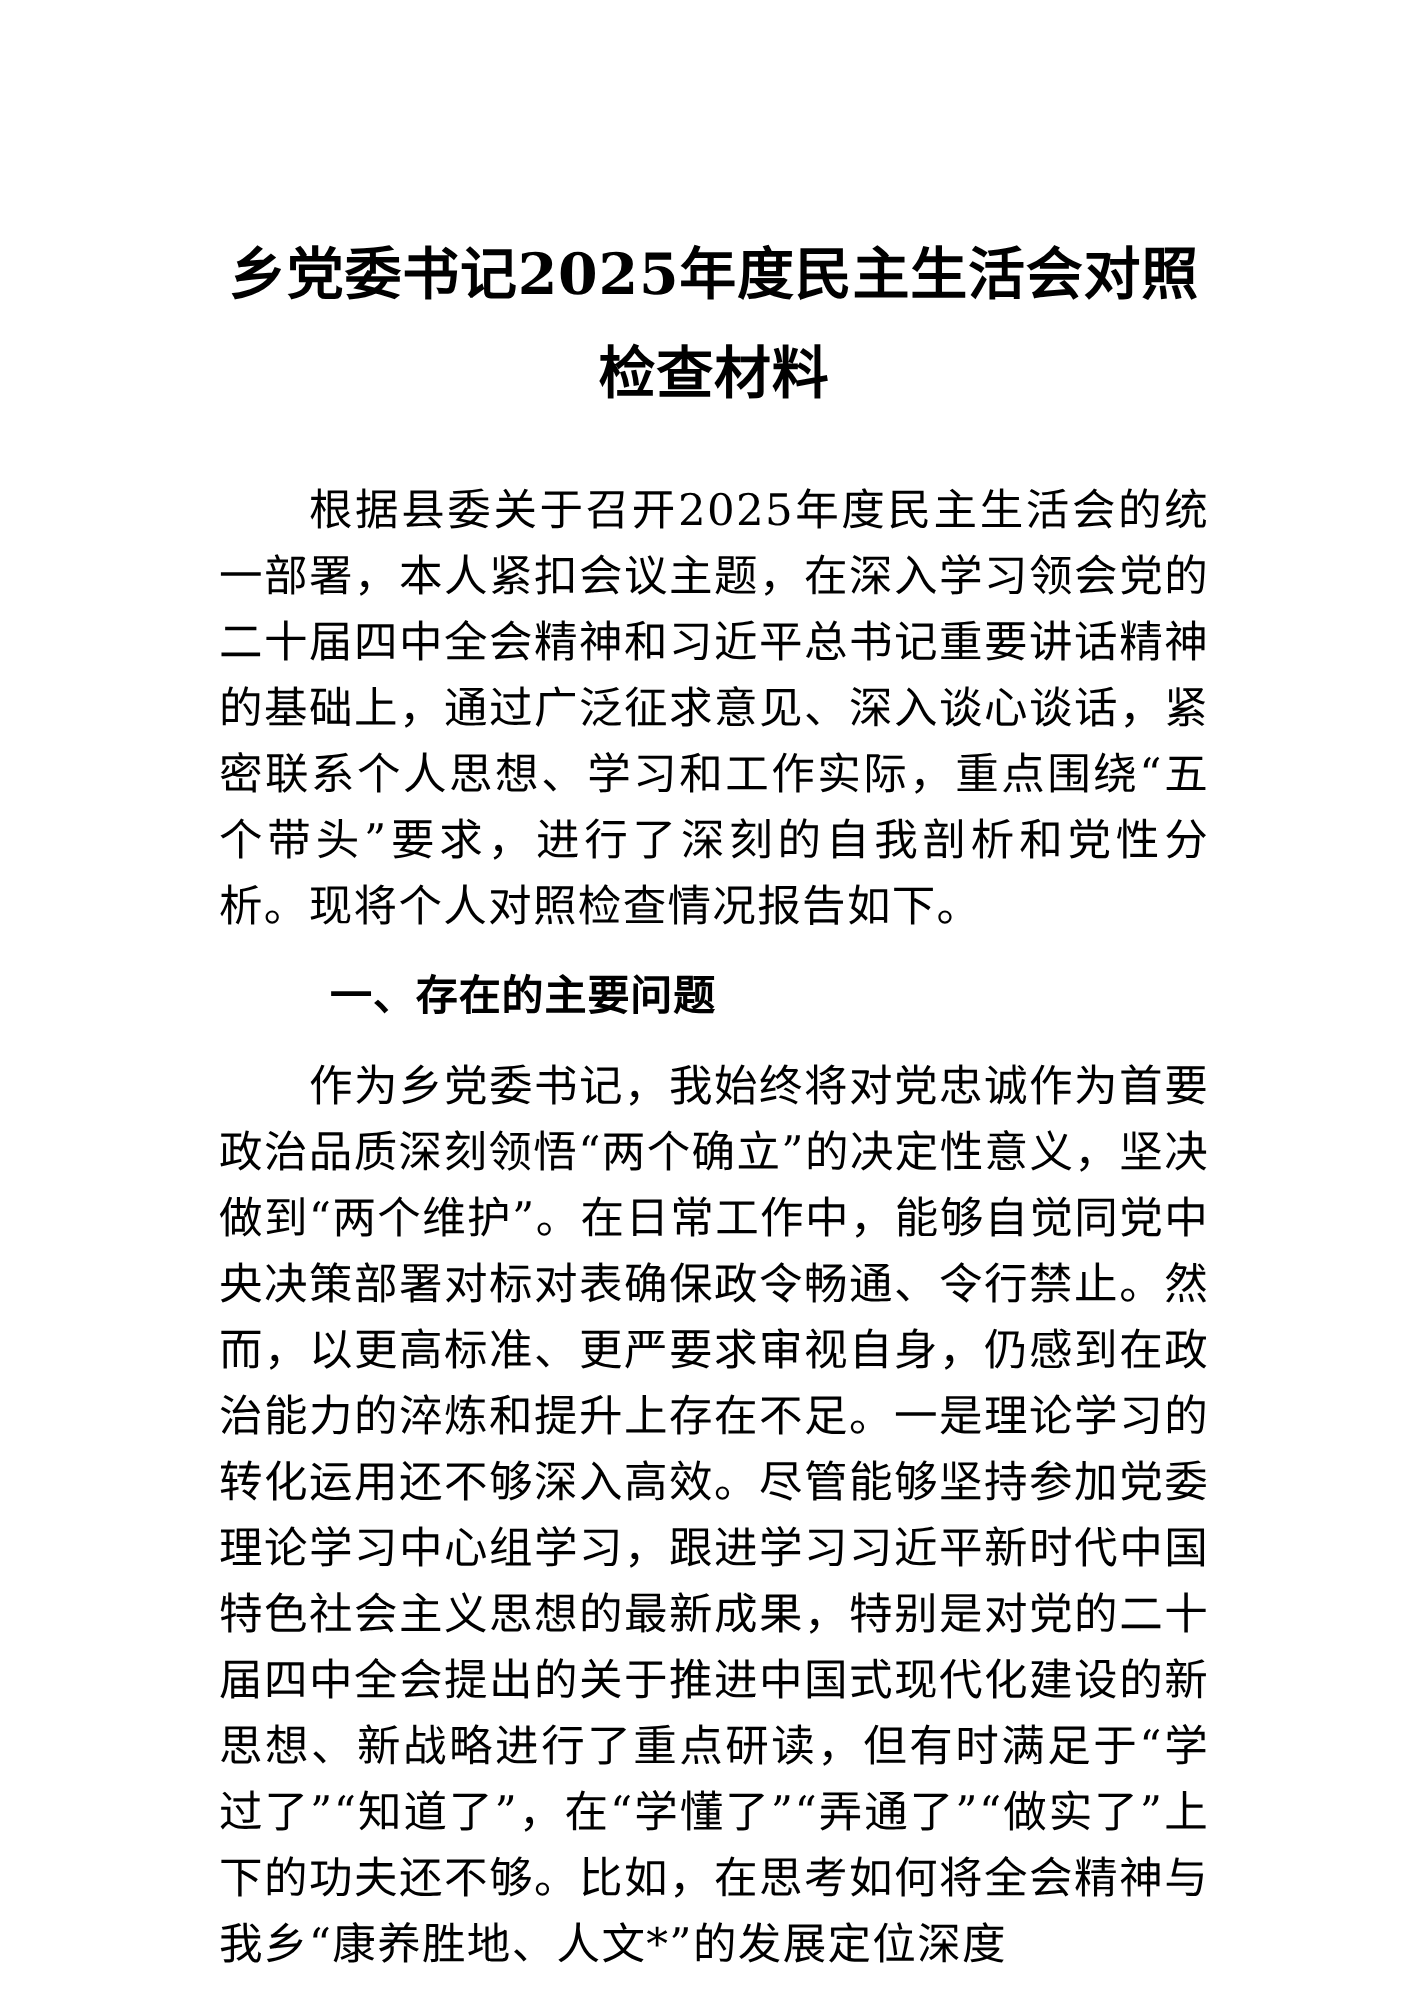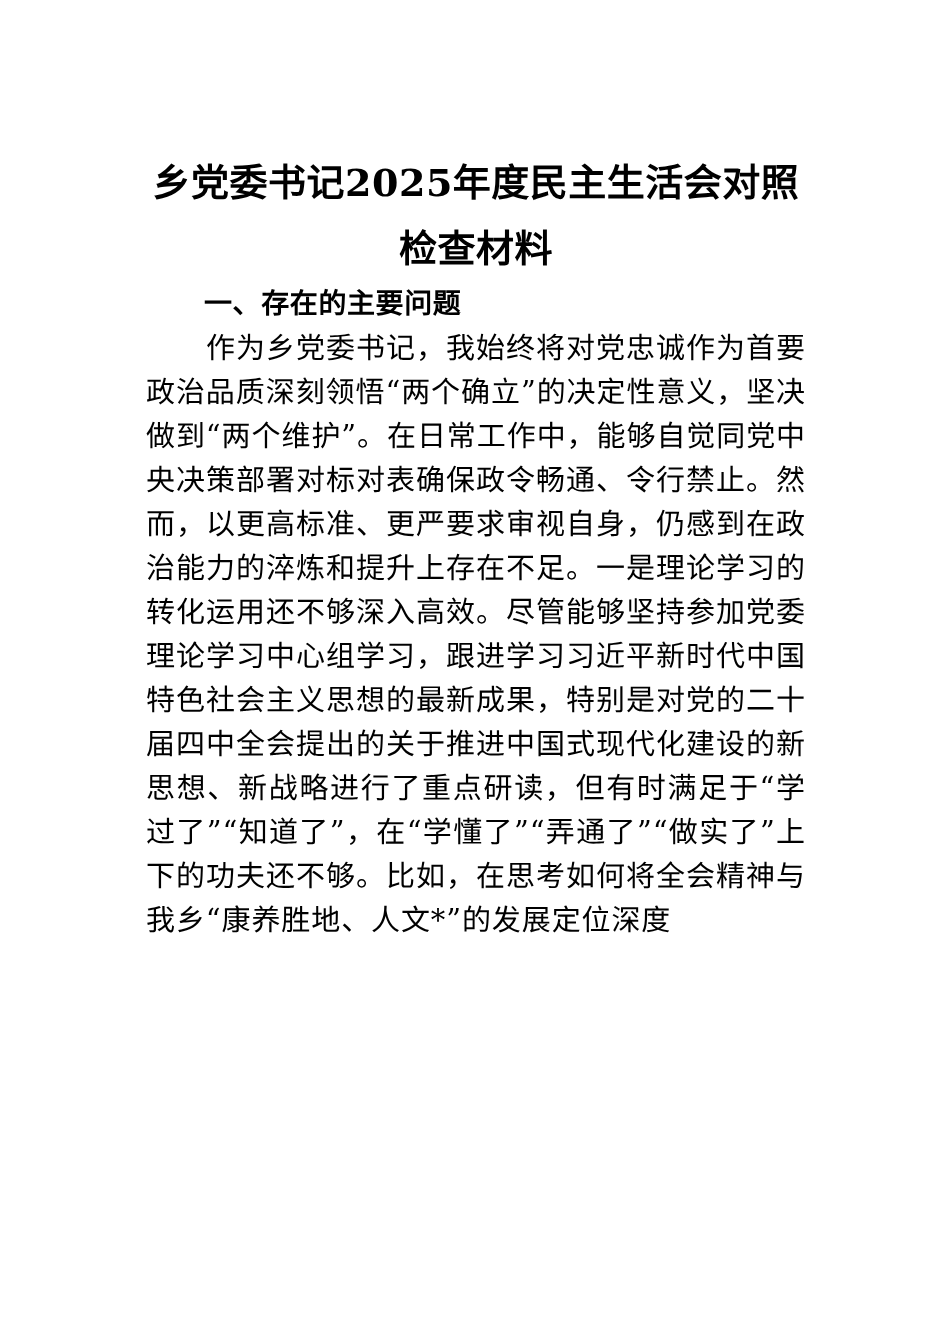--- a/index.html
+++ b/index.html
@@ -61,21 +61,21 @@
     text-indent: 60px;
     color: #000000;
   }
 
   .para--first {
     margin-top: 36px;
   }
 
   
   .heading-1 {
-    margin: 0;
+    margin: 16px;
     padding: 0;
     font-family: "DejaVu Sans", "Liberation Sans", sans-serif;
     font-weight: 700;
     font-size: 28px;
     line-height: 44px;
     letter-spacing: 0.6px;
     text-indent: 58px;
     color: #000000;
   }
 
@@ -98,20 +98,21 @@
   }
 </style>
 </head>
 <body>
 
 <div class="page">
   <div class="page-body">
 
     <h1 class="doc-title">乡党委书记2025年度民主生活会对照检查材料</h1>
 
+    <p class="para para--first">根据县委关于召开2025年度民主生活会的统一部署，本人紧扣会议主题，在深入学习领会党的二十届四中全会精神和习近平总书记重要讲话精神的基础上，通过广泛征求意见、深入谈心谈话，紧密联系个人思想、学习和工作实际，重点围绕“五个带头”要求，进行了深刻的自我剖析和党性分析。现将个人对照检查情况报告如下。</p>
 
     <h2 class="heading-1">一、存在的主要问题</h2>
 
 
     <p class="para">作为乡党委书记，我始终将对党忠诚作为首要政治品质深刻领悟“两个确立”的决定性意义，坚决做到“两个维护”。在日常工作中，能够自觉同党中央决策部署对标对表确保政令畅通、令行禁止。然而，以更高标准、更严要求审视自身，仍感到在政治能力的淬炼和提升上存在不足。一是理论学习的转化运用还不够深入高效。尽管能够坚持参加党委理论学习中心组学习，跟进学习习近平新时代中国特色社会主义思想的最新成果，特别是对党的二十届四中全会提出的关于推进中国式现代化建设的新思想、新战略进行了重点研读，但有时满足于“学过了”“知道了”，在“学懂了”“弄通了”“做实了”上下的功夫还不够。比如，在思考如何将全会精神与我乡“康养胜地、人文*”的发展定位深度</p>
 
   </div>
 </div>
 
 </body></html>

